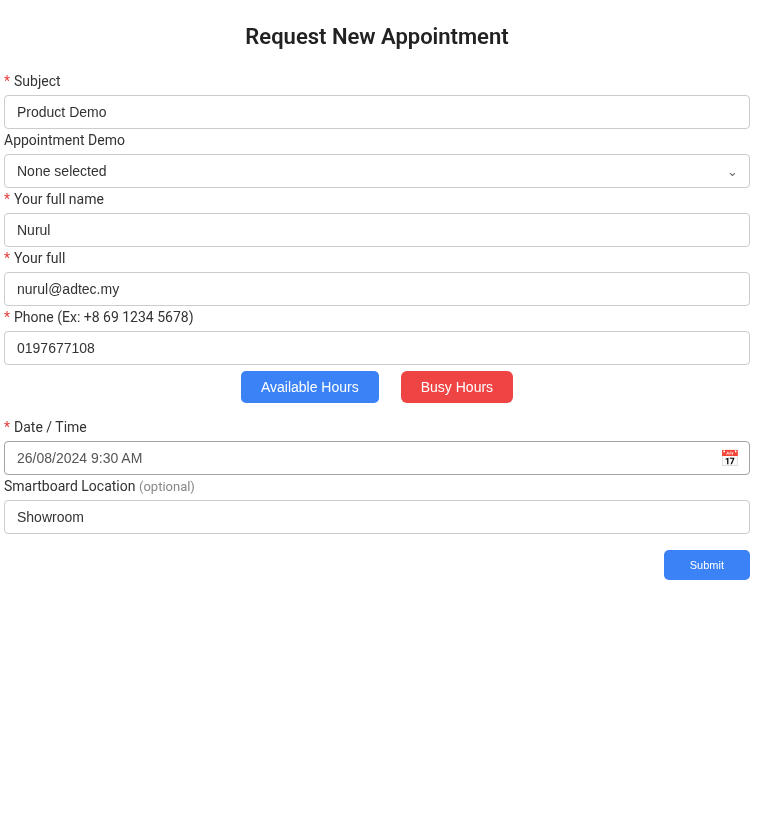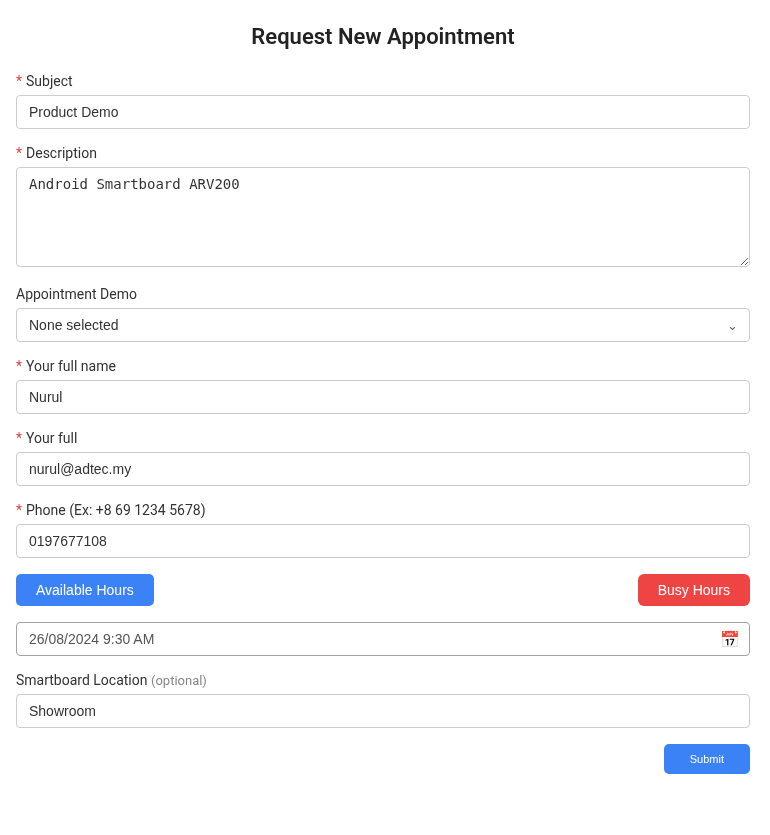--- a/index.html
+++ b/index.html
@@ -11,35 +11,35 @@
     body {
       font-family: -apple-system, BlinkMacSystemFont, 'Segoe UI', Roboto, sans-serif;
       background: #ffffff;
       color: #333;
       font-size: 14px;
     }
 
     .page-wrapper {
       width: 770px;
       min-height: 835px;
-      padding: 20px 20px 30px 16px;
+      padding: 20px 20px 30px 4px;
       background: #fff;
     }
 
     .page-title {
       text-align: center;
       font-size: 22px;
       font-weight: 600;
       color: #222;
       margin-bottom: 24px;
       padding-top: 4px;
     }
 
     .form-group {
-      margin-bottom: 16px;
+      margin-bottom: 3px;
     }
 
     .form-label {
       display: block;
       font-size: 14px;
       color: #333;
       margin-bottom: 6px;
       font-weight: 400;
     }
 
@@ -102,21 +102,21 @@
       right: 12px;
       top: 50%;
       transform: translateY(-50%);
       pointer-events: none;
       color: #666;
       font-size: 13px;
     }
 
     .hours-buttons {
       display: flex;
-      justify-content: space-between;
+      justify-content: center;
       gap: 22px;
       margin: 6px 0 16px 0;
     }
 
     .btn-available {
       background-color: #3b82f6;
       color: #fff;
       border: none;
       padding: 8px 20px;
       border-radius: 5px;
@@ -186,26 +186,20 @@
 
   <h1 class="page-title">Request New Appointment</h1>
 
   <div class="form-group">
     <label class="form-label">
       <span class="required-star">*</span><span>Subject</span>
     </label>
     <input type="text" class="form-input" value="Product Demo" style="">
   </div>
 
-  <div class="form-group">
-    <label class="form-label">
-      <span class="required-star">*</span><span>Description</span>
-    </label>
-    <textarea class="form-textarea" style="">Android Smartboard ARV200</textarea>
-  </div>
 
   <div class="form-group">
     <label class="form-label">Appointment Demo</label>
     <div class="form-select-wrapper">
       <select class="form-select">
         <option>None selected</option>
         <option>Online</option>
         <option>In-Person</option>
         <option>Phone Call</option>
       </select>
@@ -233,20 +227,23 @@
     </label>
     <input type="text" class="form-input" value="0197677108" style="">
   </div>
 
   <div class="hours-buttons">
     <button class="btn-available">Available Hours</button>
     <button class="btn-busy">Busy Hours</button>
   </div>
 
   <div class="form-group">
+    <label class="form-label">
+      <span class="required-star">*</span><span>Date / Time</span>
+    </label>
     <div class="datetime-wrapper">
       <input type="text" class="datetime-input" value="26/08/2024 9:30 AM" placeholder="26/08/2024 9:30 AM" style="">
       <span class="datetime-icon">📅</span>
     </div>
   </div>
 
   <div class="form-group">
     <label class="form-label">
       <span>Smartboard Location</span>
       <span class="optional-text">(optional)</span>

